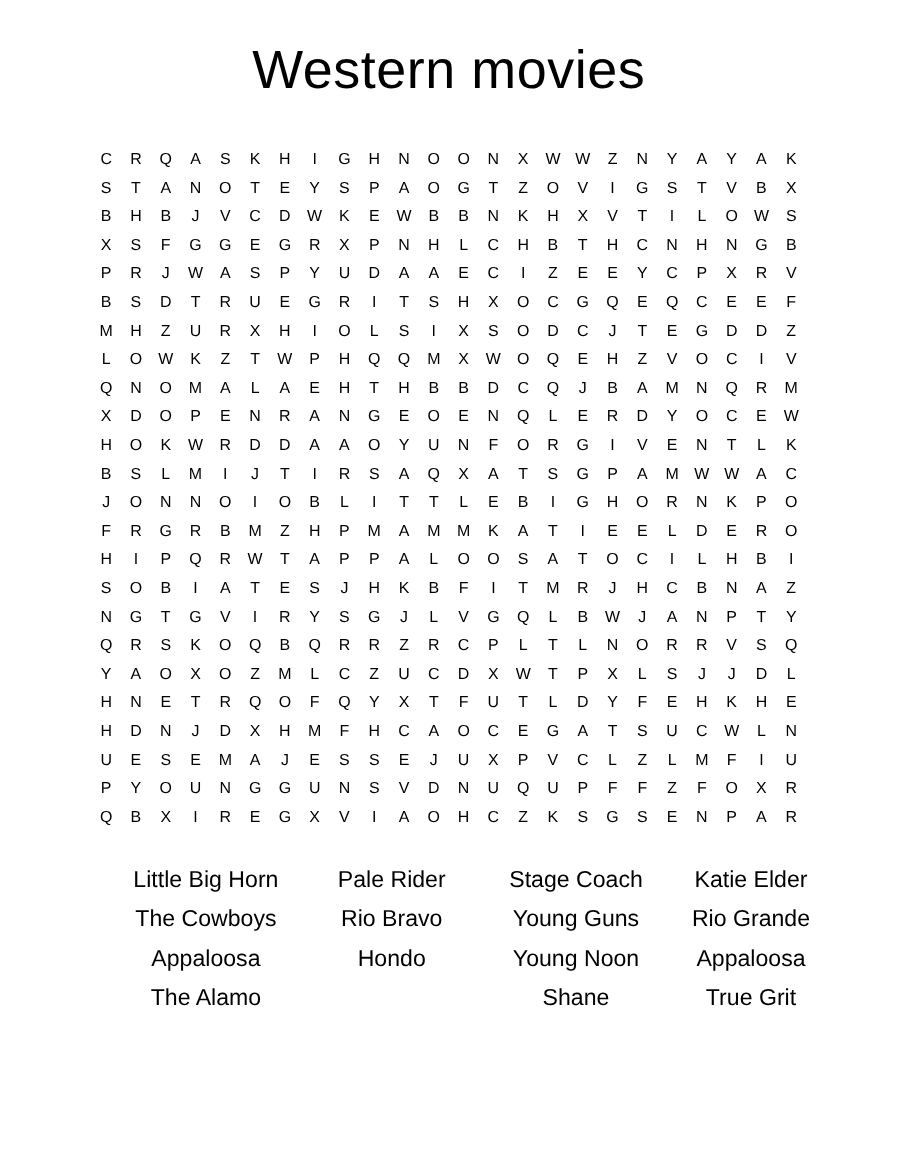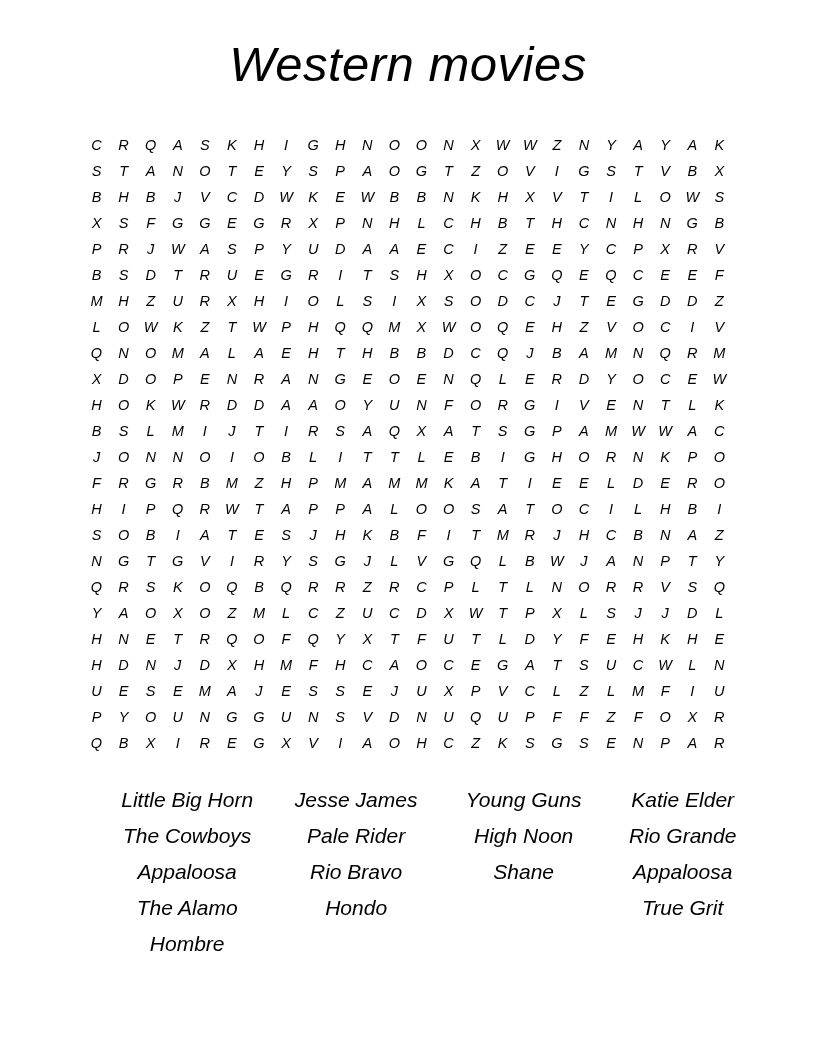--- a/index.html
+++ b/index.html
@@ -12,21 +12,20 @@
     height: 1056px;
     font-family: "Liberation Sans", sans-serif;
     color: #000000;
     overflow: hidden;
   }
   .page {
     width: 816px;
     height: 1056px;
     position: relative;
     box-sizing: border-box;
-    font-style: italic;
   }
   .title {
     text-align: center;
     font-family: "Liberation Sans", sans-serif;
     font-size: 49px;
     font-weight: 400;
     letter-spacing: 0.5px;
     margin: 0;
     padding-top: 36px;
     padding-bottom: 0;
@@ -710,31 +709,30 @@
         <span class="cell">R</span>
       </div>
     </div>
 
   <div class="wordlist">
     <div class="word-col c1">
         <div class="word">Little Big Horn</div>
         <div class="word">The Cowboys</div>
         <div class="word">Appaloosa</div>
         <div class="word">The Alamo</div>
-        <div class="word">Hombre</div>
       </div>
     <div class="word-col c2">
-        <div class="word">Jesse James</div>
         <div class="word">Pale Rider</div>
         <div class="word">Rio Bravo</div>
         <div class="word">Hondo</div>
       </div>
     <div class="word-col c3">
+        <div class="word">Stage Coach</div>
         <div class="word">Young Guns</div>
-        <div class="word">High Noon</div>
+        <div class="word">Young Noon</div>
         <div class="word">Shane</div>
       </div>
     <div class="word-col c4">
         <div class="word">Katie Elder</div>
         <div class="word">Rio Grande</div>
         <div class="word">Appaloosa</div>
         <div class="word">True Grit</div>
       </div>
   </div>
 

